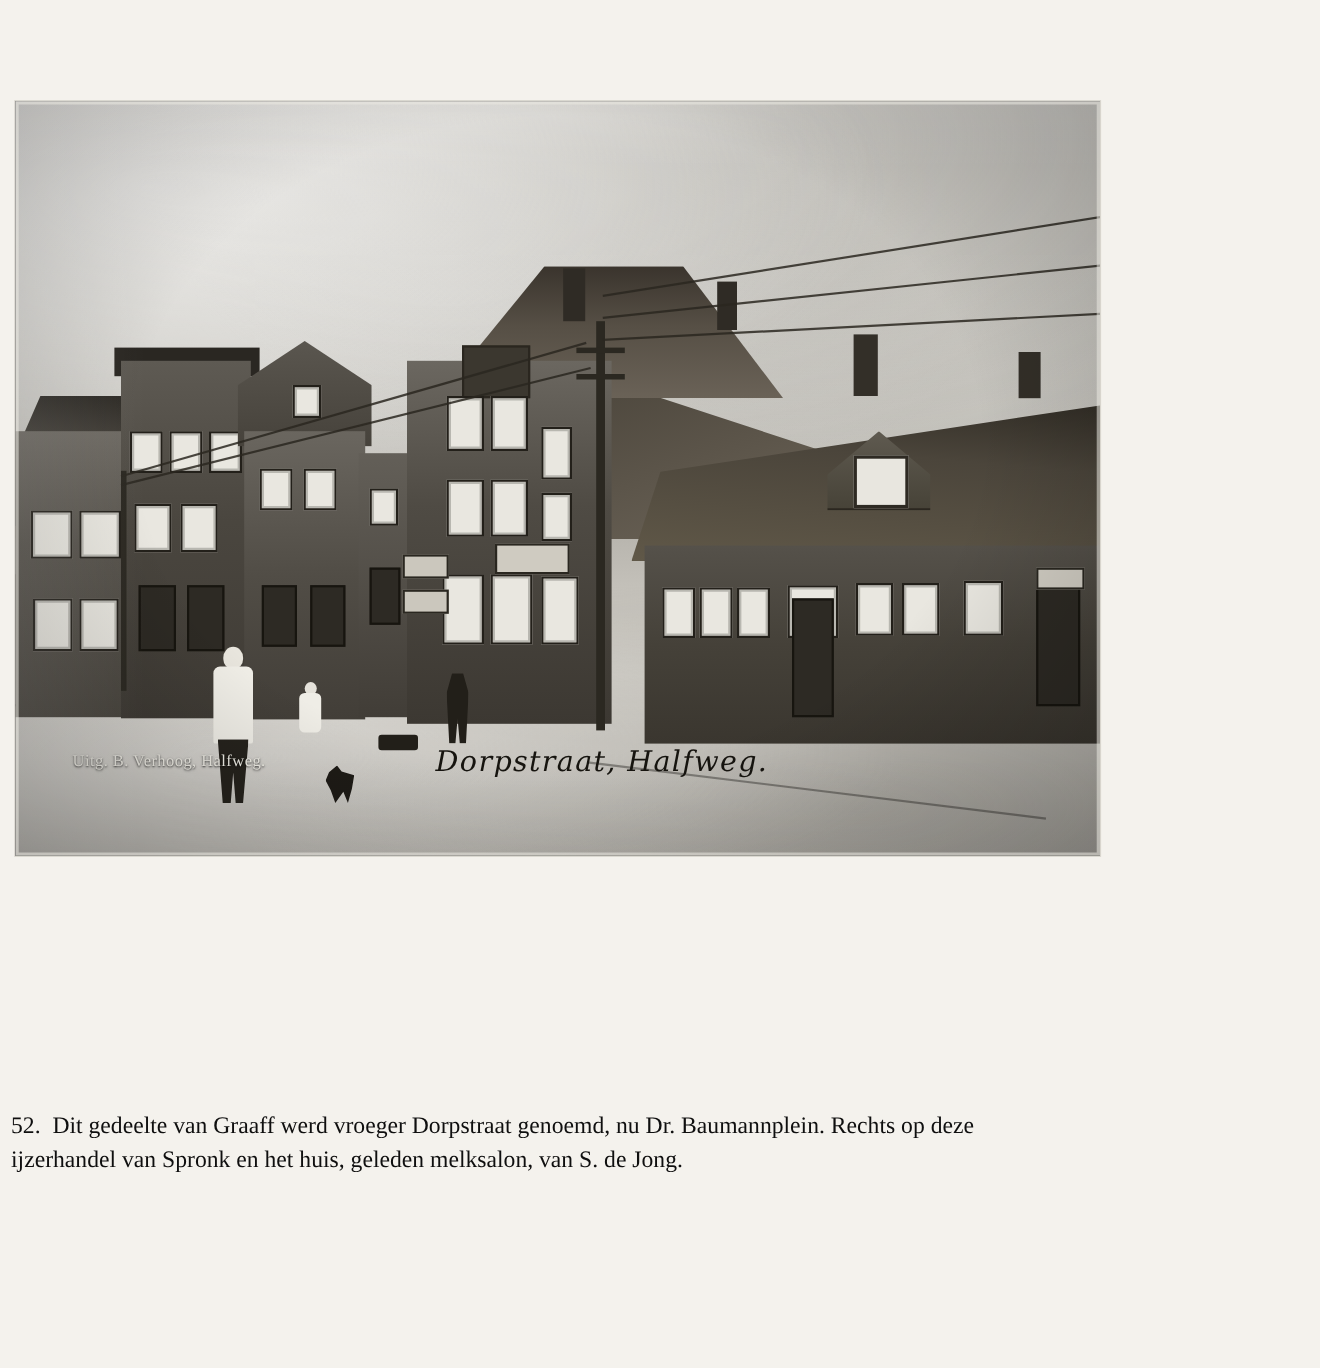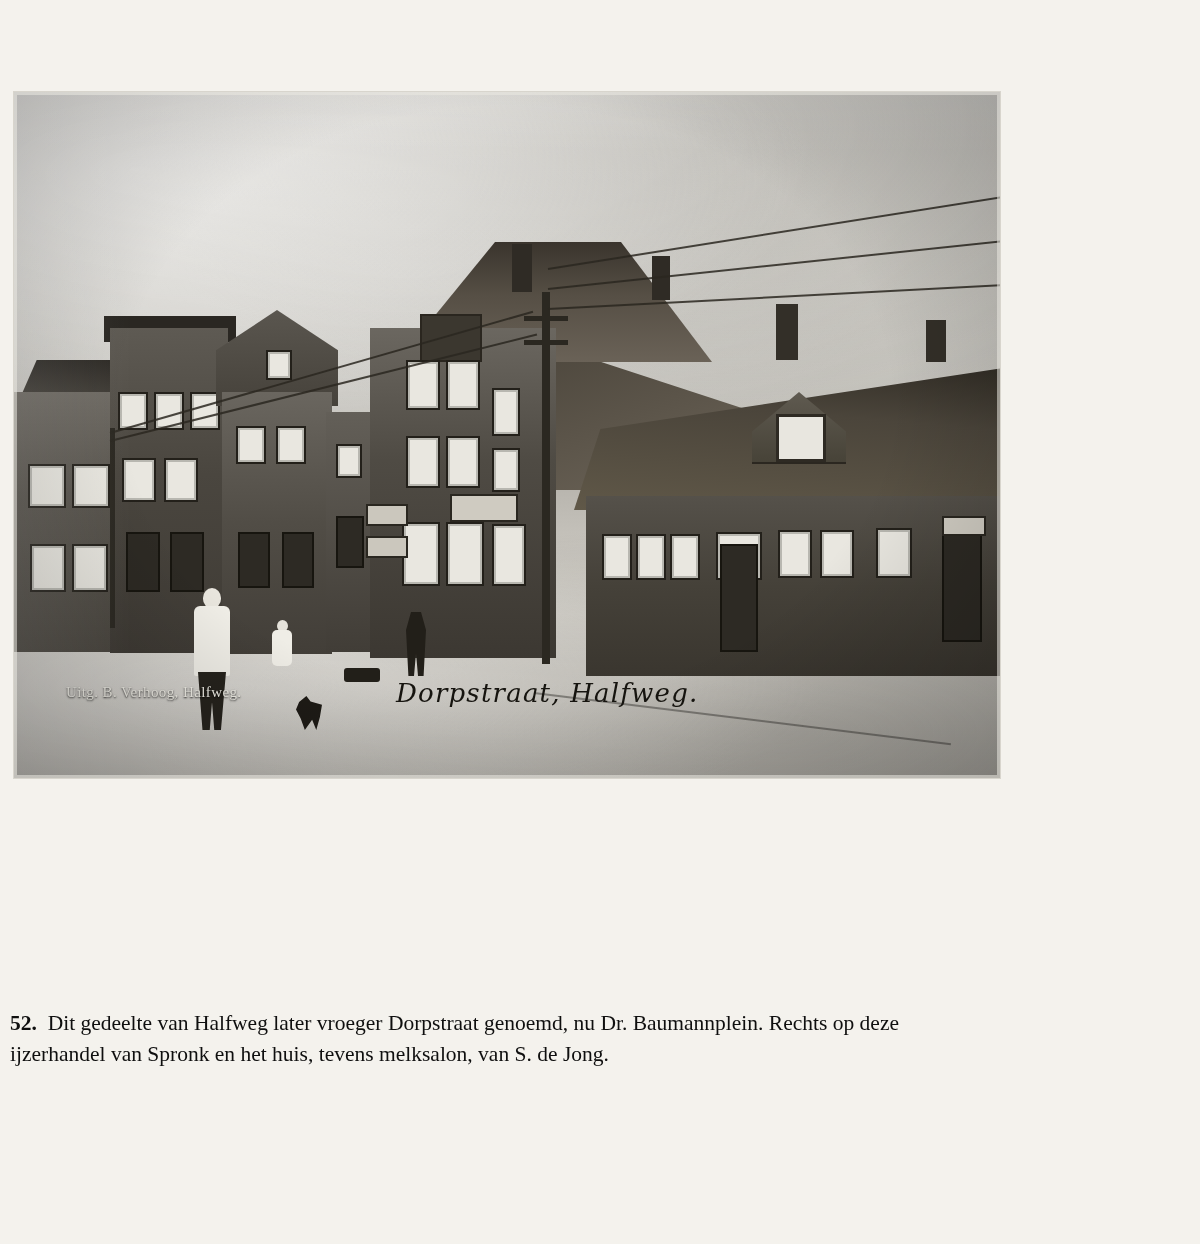--- a/index.html
+++ b/index.html
@@ -266,21 +266,21 @@
     left: 10px;
     top: 1008px;
     width: 1030px;
     font-family: "Liberation Serif", serif;
     font-size: 21.5px;
     line-height: 1.42;
     color: #0f0f0f;
     text-align: justify;
   }
   .caption .num {
-    font-weight: bold;
+    font-weight: normal;
   }
   .cap-line { display: block; white-space: pre-wrap; }
   .cap-line.l1 { text-indent: 0; }
   .cap-line.l2 { padding-left: 56px; }
 </style>
 </head>
 <body>
 
 <div class="page">
 
@@ -388,17 +388,17 @@
     <div class="cart"></div>
 
     <div class="photo-caption-left">Uitg. B. Verhoog, Halfweg.</div>
     <div class="photo-caption-title">Dorpstraat, Halfweg.</div>
 
     <div class="photo-vignette"></div>
     <div class="photo-border-light"></div>
   </div>
 
   <div class="caption">
-    <span class="cap-line l1"><span class="num">52.</span>&nbsp;&nbsp;<span>Dit gedeelte van Halfweg later vroeger Dorpstraat genoemd, nu Dr. Baumannplein. Rechts op deze</span></span>
-    <span class="cap-line">ijzerhandel van Spronk en het huis, tevens melksalon, van S. de Jong.</span>
+    <span class="cap-line l1"><span class="num">52.</span>&nbsp;&nbsp;<span>Dit gedeelte van Graaff werd vroeger Dorpstraat genoemd, nu Dr. Baumannplein. Rechts op deze</span></span>
+    <span class="cap-line">ijzerhandel van Spronk en het huis, geleden melksalon, van S. de Jong.</span>
   </div>
 
 </div>
 
 </body></html>

